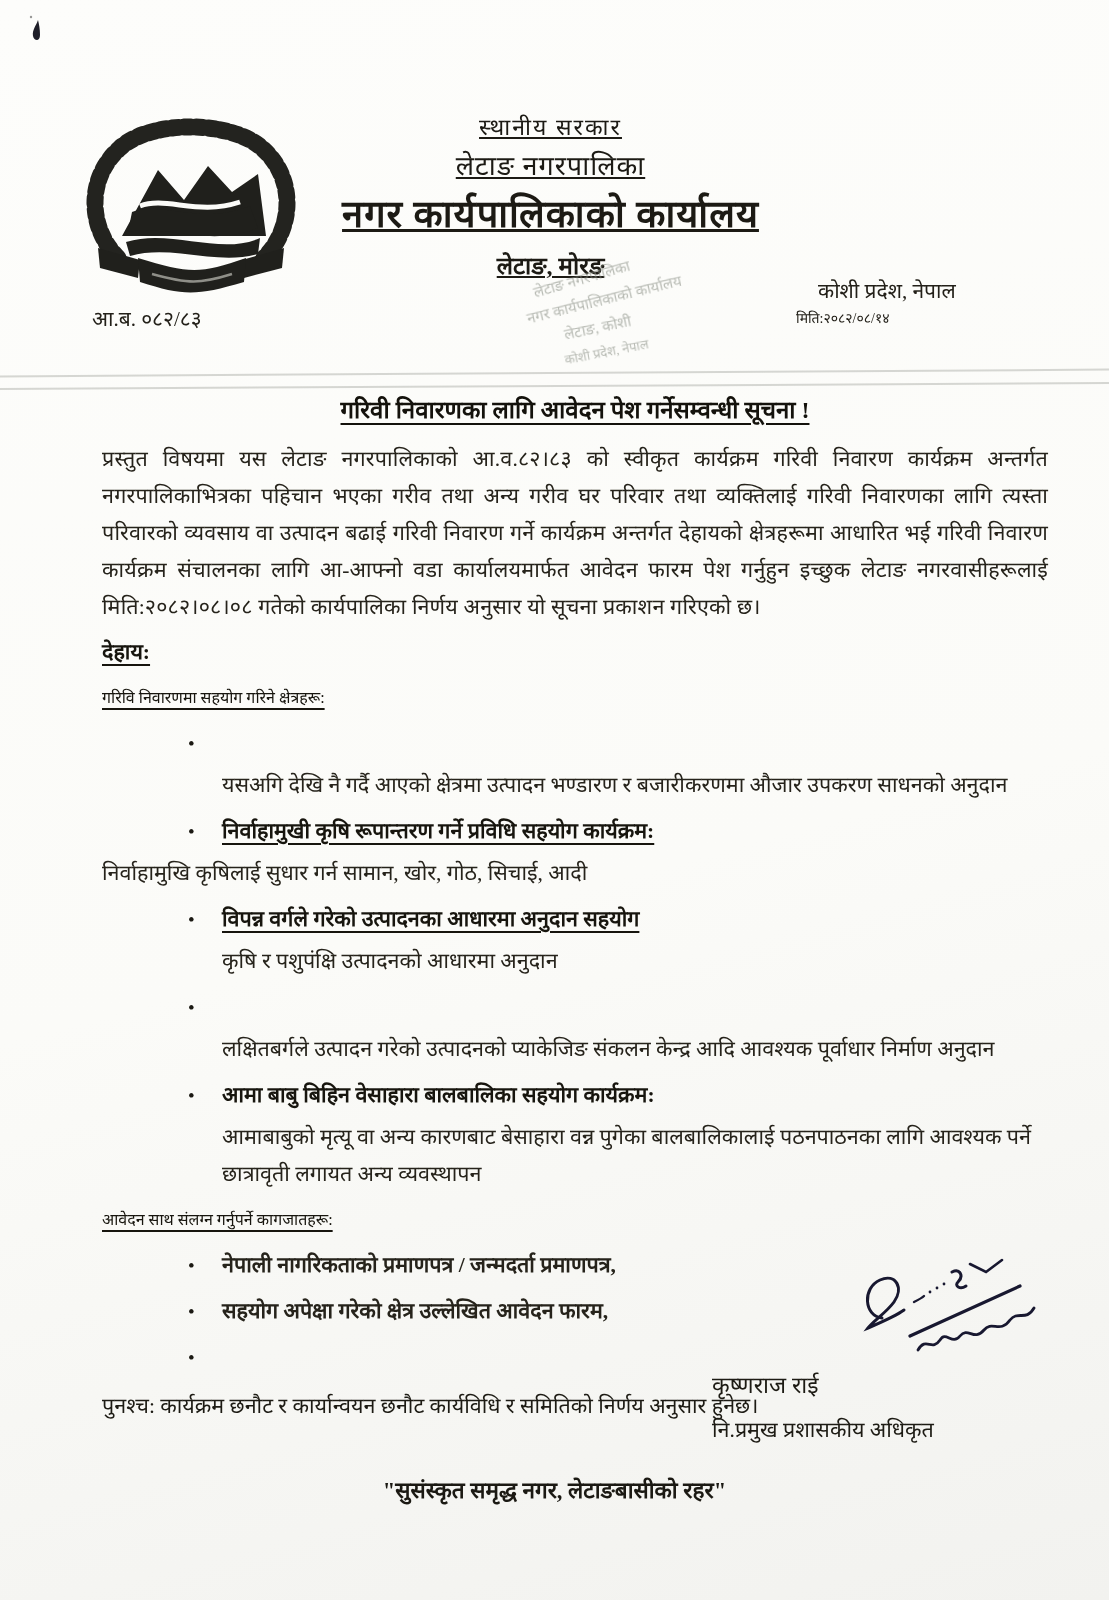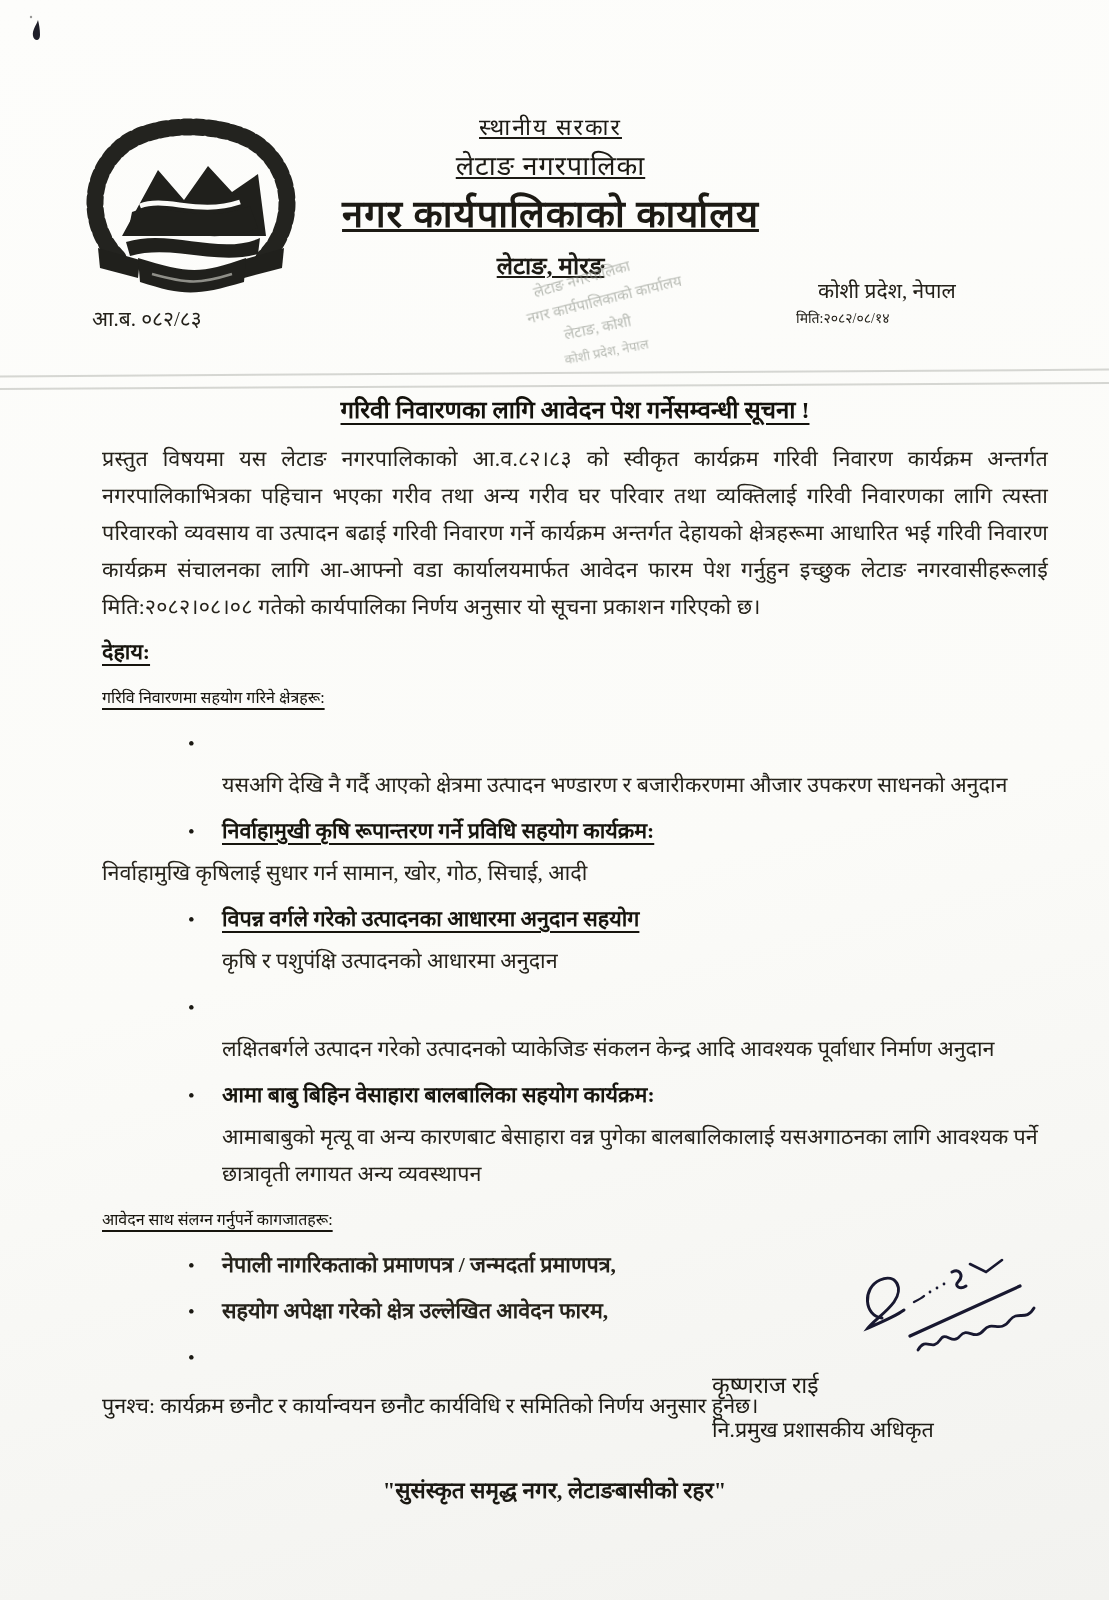--- a/index.html
+++ b/index.html
@@ -146,21 +146,21 @@
           <span class="b-marker">•</span>
         </div>
         <div class="b-desc">लक्षितबर्गले उत्पादन गरेको उत्पादनको प्याकेजिङ संकलन केन्द्र आदि आवश्यक पूर्वाधार निर्माण अनुदान</div>
       </div>
 
       <div>
         <div class="b-row">
           <span class="b-marker">•</span>
           <span class="b-text">आमा बाबु बिहिन वेसाहारा बालबालिका सहयोग कार्यक्रम:</span>
         </div>
-        <div class="b-desc wide">आमाबाबुको मृत्यू वा अन्य कारणबाट बेसाहारा वन्न पुगेका बालबालिकालाई यसअगाठनका लागि आवश्यक पर्ने छात्रावृती लगायत अन्य व्यवस्थापन</div>
+        <div class="b-desc wide">आमाबाबुको मृत्यू वा अन्य कारणबाट बेसाहारा वन्न पुगेका बालबालिकालाई पठनपाठनका लागि आवश्यक पर्ने छात्रावृती लगायत अन्य व्यवस्थापन</div>
       </div>
 
     </div>
 
     <div class="sec-head"><span class="u">आवेदन साथ संलग्न गर्नुपर्ने कागजातहरू:</span></div>
 
     <div class="blist">
       <div class="b-row">
         <span class="b-marker">•</span>
         <span class="b-text normal">नेपाली नागरिकताको प्रमाणपत्र / जन्मदर्ता प्रमाणपत्र,</span>

